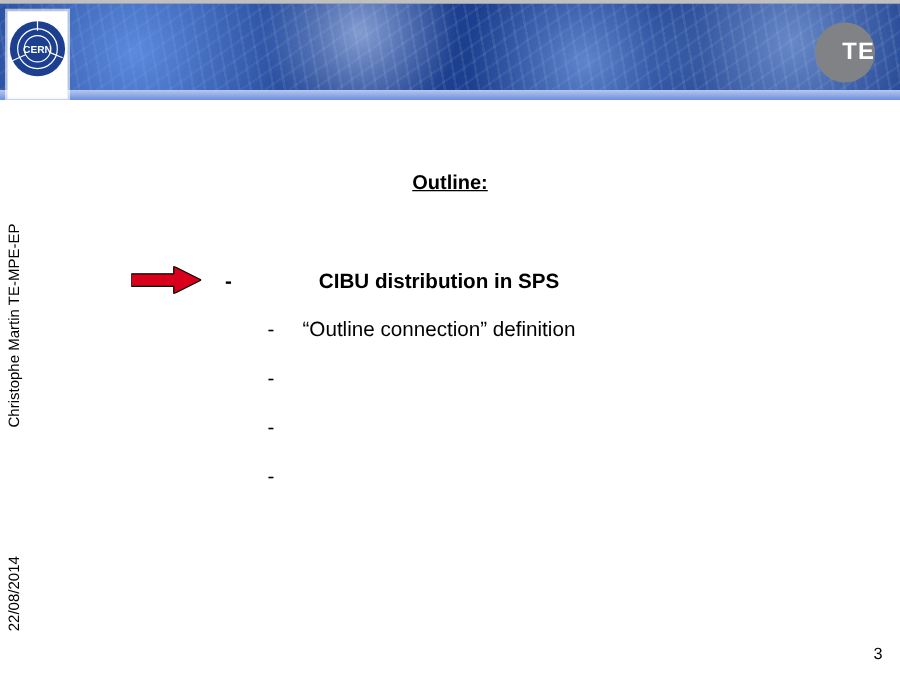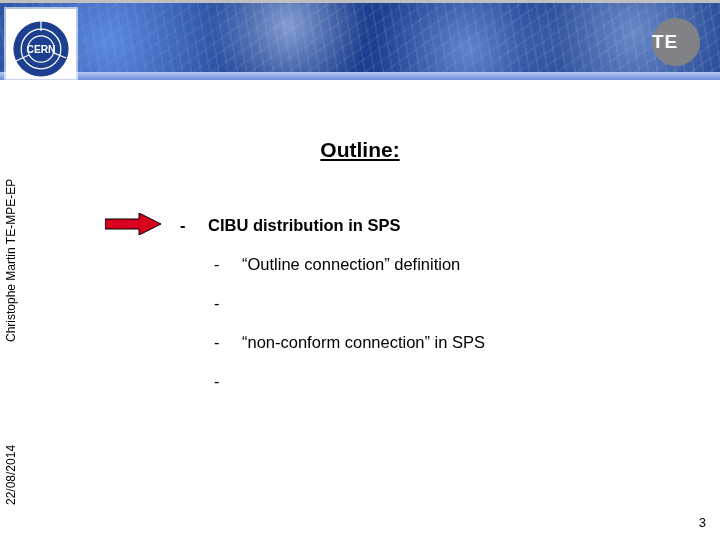--- a/index.html
+++ b/index.html
@@ -26,36 +26,36 @@
     filter: blur(0.3px);
   }
   .header-bottom-stripe {
     position: absolute; left: 0; right: 0; bottom: 0; height: 8px;
     background: linear-gradient(0deg, #6e8fdc 0%, #b6c8ef 100%);
   }
 
   .cern-logo-wrap {
     position: absolute;
     left: 6px; top: 6px;
-    width: 70px; height: 70px;
+    width: 48px; height: 70px;
     background: #fff;
-    display: flex; align-items: flex-end; justify-content: center;
+    display: flex; align-items: flex-start; justify-content: center;
     box-shadow: 0 0 0 2px rgba(255,255,255,0.6);
     z-index: 3;
   }
   .cern-logo { width: 60px; height: 60px; }
 
   .te-badge {
     position: absolute;
     right: 20px; top: 15px;
     width: 48px; height: 48px;
     border-radius: 50%;
     background: #808285;
     color: #fff;
-    display: flex; align-items: center; justify-content: flex-start;
+    display: flex; align-items: center; justify-content: flex-end;
     font-size: 19px; font-weight: 700;
     letter-spacing: 1px;
     z-index: 3;
   }
 
   
   .vlabel {
     position: absolute;
     left: 4px;
     width: 18px;
@@ -67,41 +67,41 @@
     white-space: nowrap;
   }
   .vlabel.author { top: 160px; height: 200px; }
   .vlabel.date   { top: 430px; height: 90px; }
 
   
   .slide-title {
     position: absolute;
     top: 138px; left: 0; right: 0;
     text-align: center;
-    font-size: 21px; font-weight: 700;
+    font-size: 16px; font-weight: 700;
     text-decoration: underline;
     color: #000;
   }
 
   .outline {
     position: absolute;
     top: 216px; left: 180px; right: 60px;
   }
   .outline-row {
     display: flex;
     align-items: baseline;
     gap: 18px;
     margin-bottom: 20px;
     font-size: 16.5px;
     color: #000;
   }
   .outline-row.sub { padding-left: 34px; }
   .dash { width: 10px; flex: 0 0 10px; }
   .outline-row.current { font-weight: 700; }
-  .outline-row.current .text { background: rgba(255,255,255,0.9); }
+  .outline-row.current .text { background: rgba(255,255,255,0.9); margin-left: 47px; }
 
   .arrow {
     position: absolute;
     left: 105px; top: 213px;
     width: 56px; height: 22px;
   }
   .arrow svg { width: 100%; height: 100%; display: block; }
 
   .pagenum {
     position: absolute;
@@ -151,20 +151,19 @@
   </div>
   <div class="outline-row sub">
     <span class="dash">-</span>
     <span class="text">“Outline connection” definition</span>
   </div>
   <div class="outline-row sub">
     <span class="dash">-</span>
   </div>
   <div class="outline-row sub">
     <span class="dash">-</span>
-    <span class="text">“non-conform connection” in SPS</span>
   </div>
   <div class="outline-row sub">
     <span class="dash">-</span>
   </div>
 </div>
 
 <div class="pagenum">3</div>
 
 </body></html>

